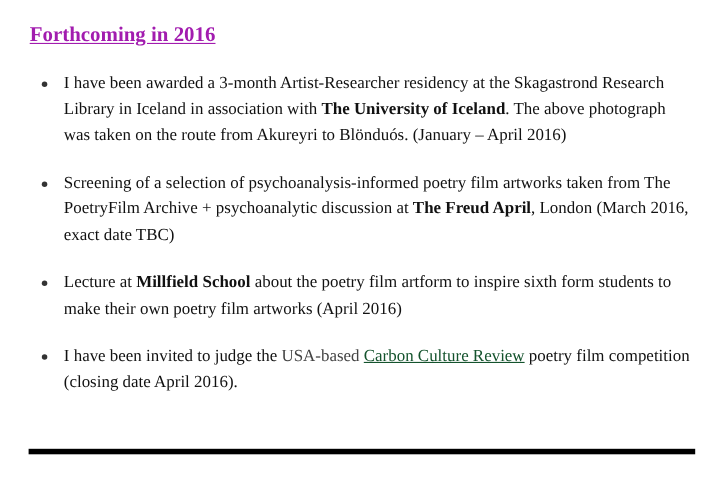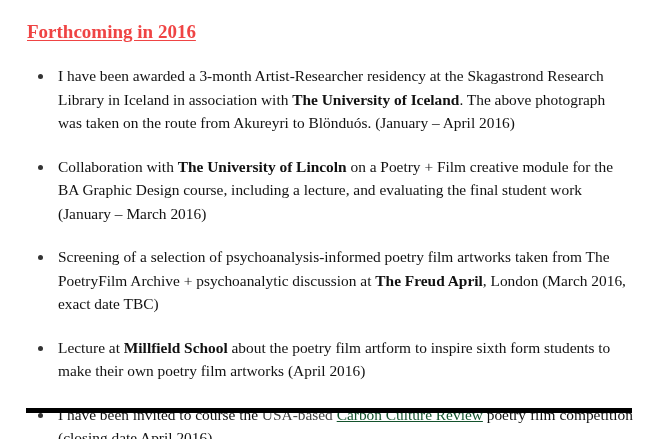--- a/index.html
+++ b/index.html
@@ -21,21 +21,21 @@
       top: 20px;
       width: 606px;
     }
     h3.heading {
       margin: 0;
       font-size: 19px;
       font-weight: bold;
       text-decoration: underline;
       text-underline-offset: 2px;
       line-height: 24px;
-      color: #ef4444;
+      color: #a21caf;
     }
     ul.items {
       margin: 14px 0 0 0;
       padding: 0 0 0 31px;
       list-style: none;
     }
     ul.items li {
       position: relative;
       font-size: 15.4px;
       line-height: 23.5px;
@@ -73,30 +73,26 @@
 <div class="section">
   <h3 class="heading">Forthcoming in 2016</h3>
 
   <ul class="items">
     <li>
       <span class="bullet"></span>
       <span>I have been awarded a 3-month Artist-Researcher residency at the Skagastrond Research Library in Iceland in association with </span><b>The University of Iceland</b><span>. The above photograph was taken on the route from Akureyri to Blönduós. (January – April 2016)</span>
     </li>
     <li>
       <span class="bullet"></span>
-      <span>Collaboration with </span><b>The University of Lincoln</b><span> on a Poetry + Film creative module for the BA Graphic Design course, including a lecture, and evaluating the final student work (January – March 2016)</span>
-    </li>
-    <li>
-      <span class="bullet"></span>
       <span>Screening of a selection of psychoanalysis-informed poetry film artworks taken from The PoetryFilm Archive + psychoanalytic discussion at </span><b>The Freud April</b><span>, London (March 2016, exact date TBC)</span>
     </li>
     <li>
       <span class="bullet"></span>
       <span>Lecture at </span><b>Millfield School</b><span> about the poetry film artform to inspire sixth form students to make their own poetry film artworks (April 2016)</span>
     </li>
     <li>
       <span class="bullet"></span>
-      <span>I have been invited to course the </span><span class="muted">USA-based</span><span> </span><a class="link" href="#">Carbon Culture Review</a><span> poetry film competition (closing date April 2016).</span>
+      <span>I have been invited to judge the </span><span class="muted">USA-based</span><span> </span><a class="link" href="#">Carbon Culture Review</a><span> poetry film competition (closing date April 2016).</span>
     </li>
   </ul>
 </div>
 
 <div class="rule"></div>
 
 </body></html>

